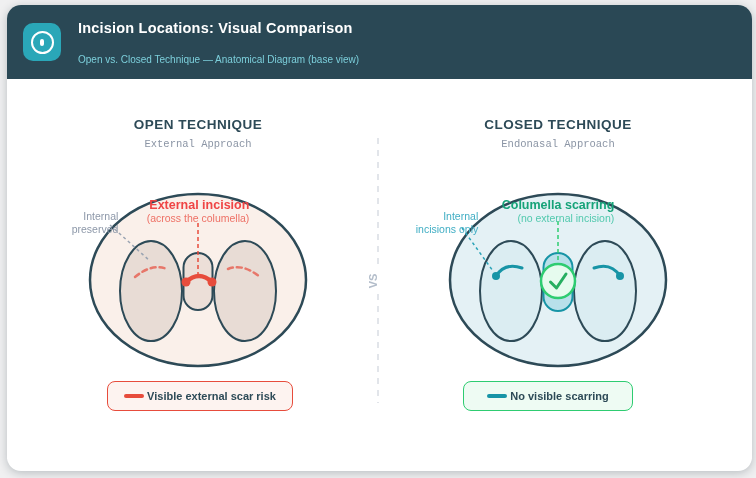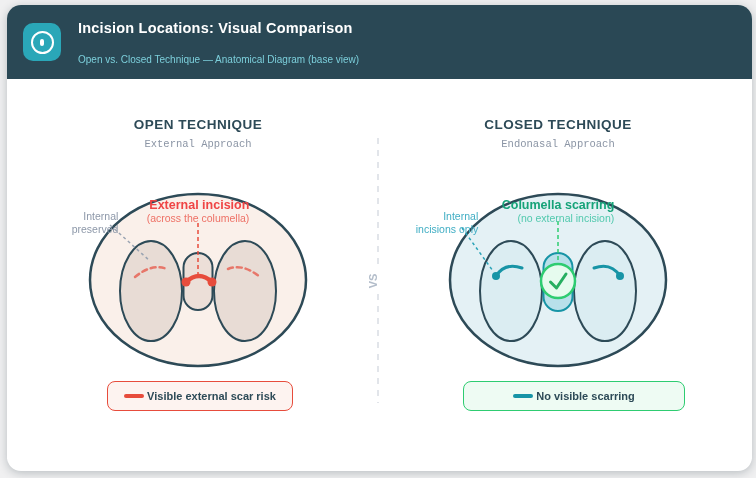--- a/index.html
+++ b/index.html
@@ -44,21 +44,21 @@
   .vs{
     position:absolute;left:366px;top:202px;
     transform:translate(-50%,-50%) rotate(-90deg);
     font-size:11px;font-weight:bold;color:#b3bdca;background:#ffffff;padding:2px 4px;
   }
   .legend{
     position:absolute;top:302px;height:30px;border-radius:8px;box-sizing:border-box;
     display:flex;align-items:center;justify-content:center;gap:3px;
   }
   .legend.open{left:100px;width:186px;border:1.5px solid #e74c3c;background:#fdf3f0;}
-  .legend.closed{left:456px;width:222px;border:1.5px solid #2ecc71;background:#eefbf3;}
+  .legend.closed{left:456px;width:170px;border:1.5px solid #2ecc71;background:#eefbf3;}
   .legend-dash{width:20px;height:3.5px;border-radius:2px;flex:0 0 auto;}
   .legend-dash.red{background:#e74c3c;}
   .legend-dash.teal{background:#1794a6;}
   .legend-text{font-size:11px;font-weight:bold;color:#2d4a57;}
 </style>
 </head>
 <body>
 
 <div class="card">
 

